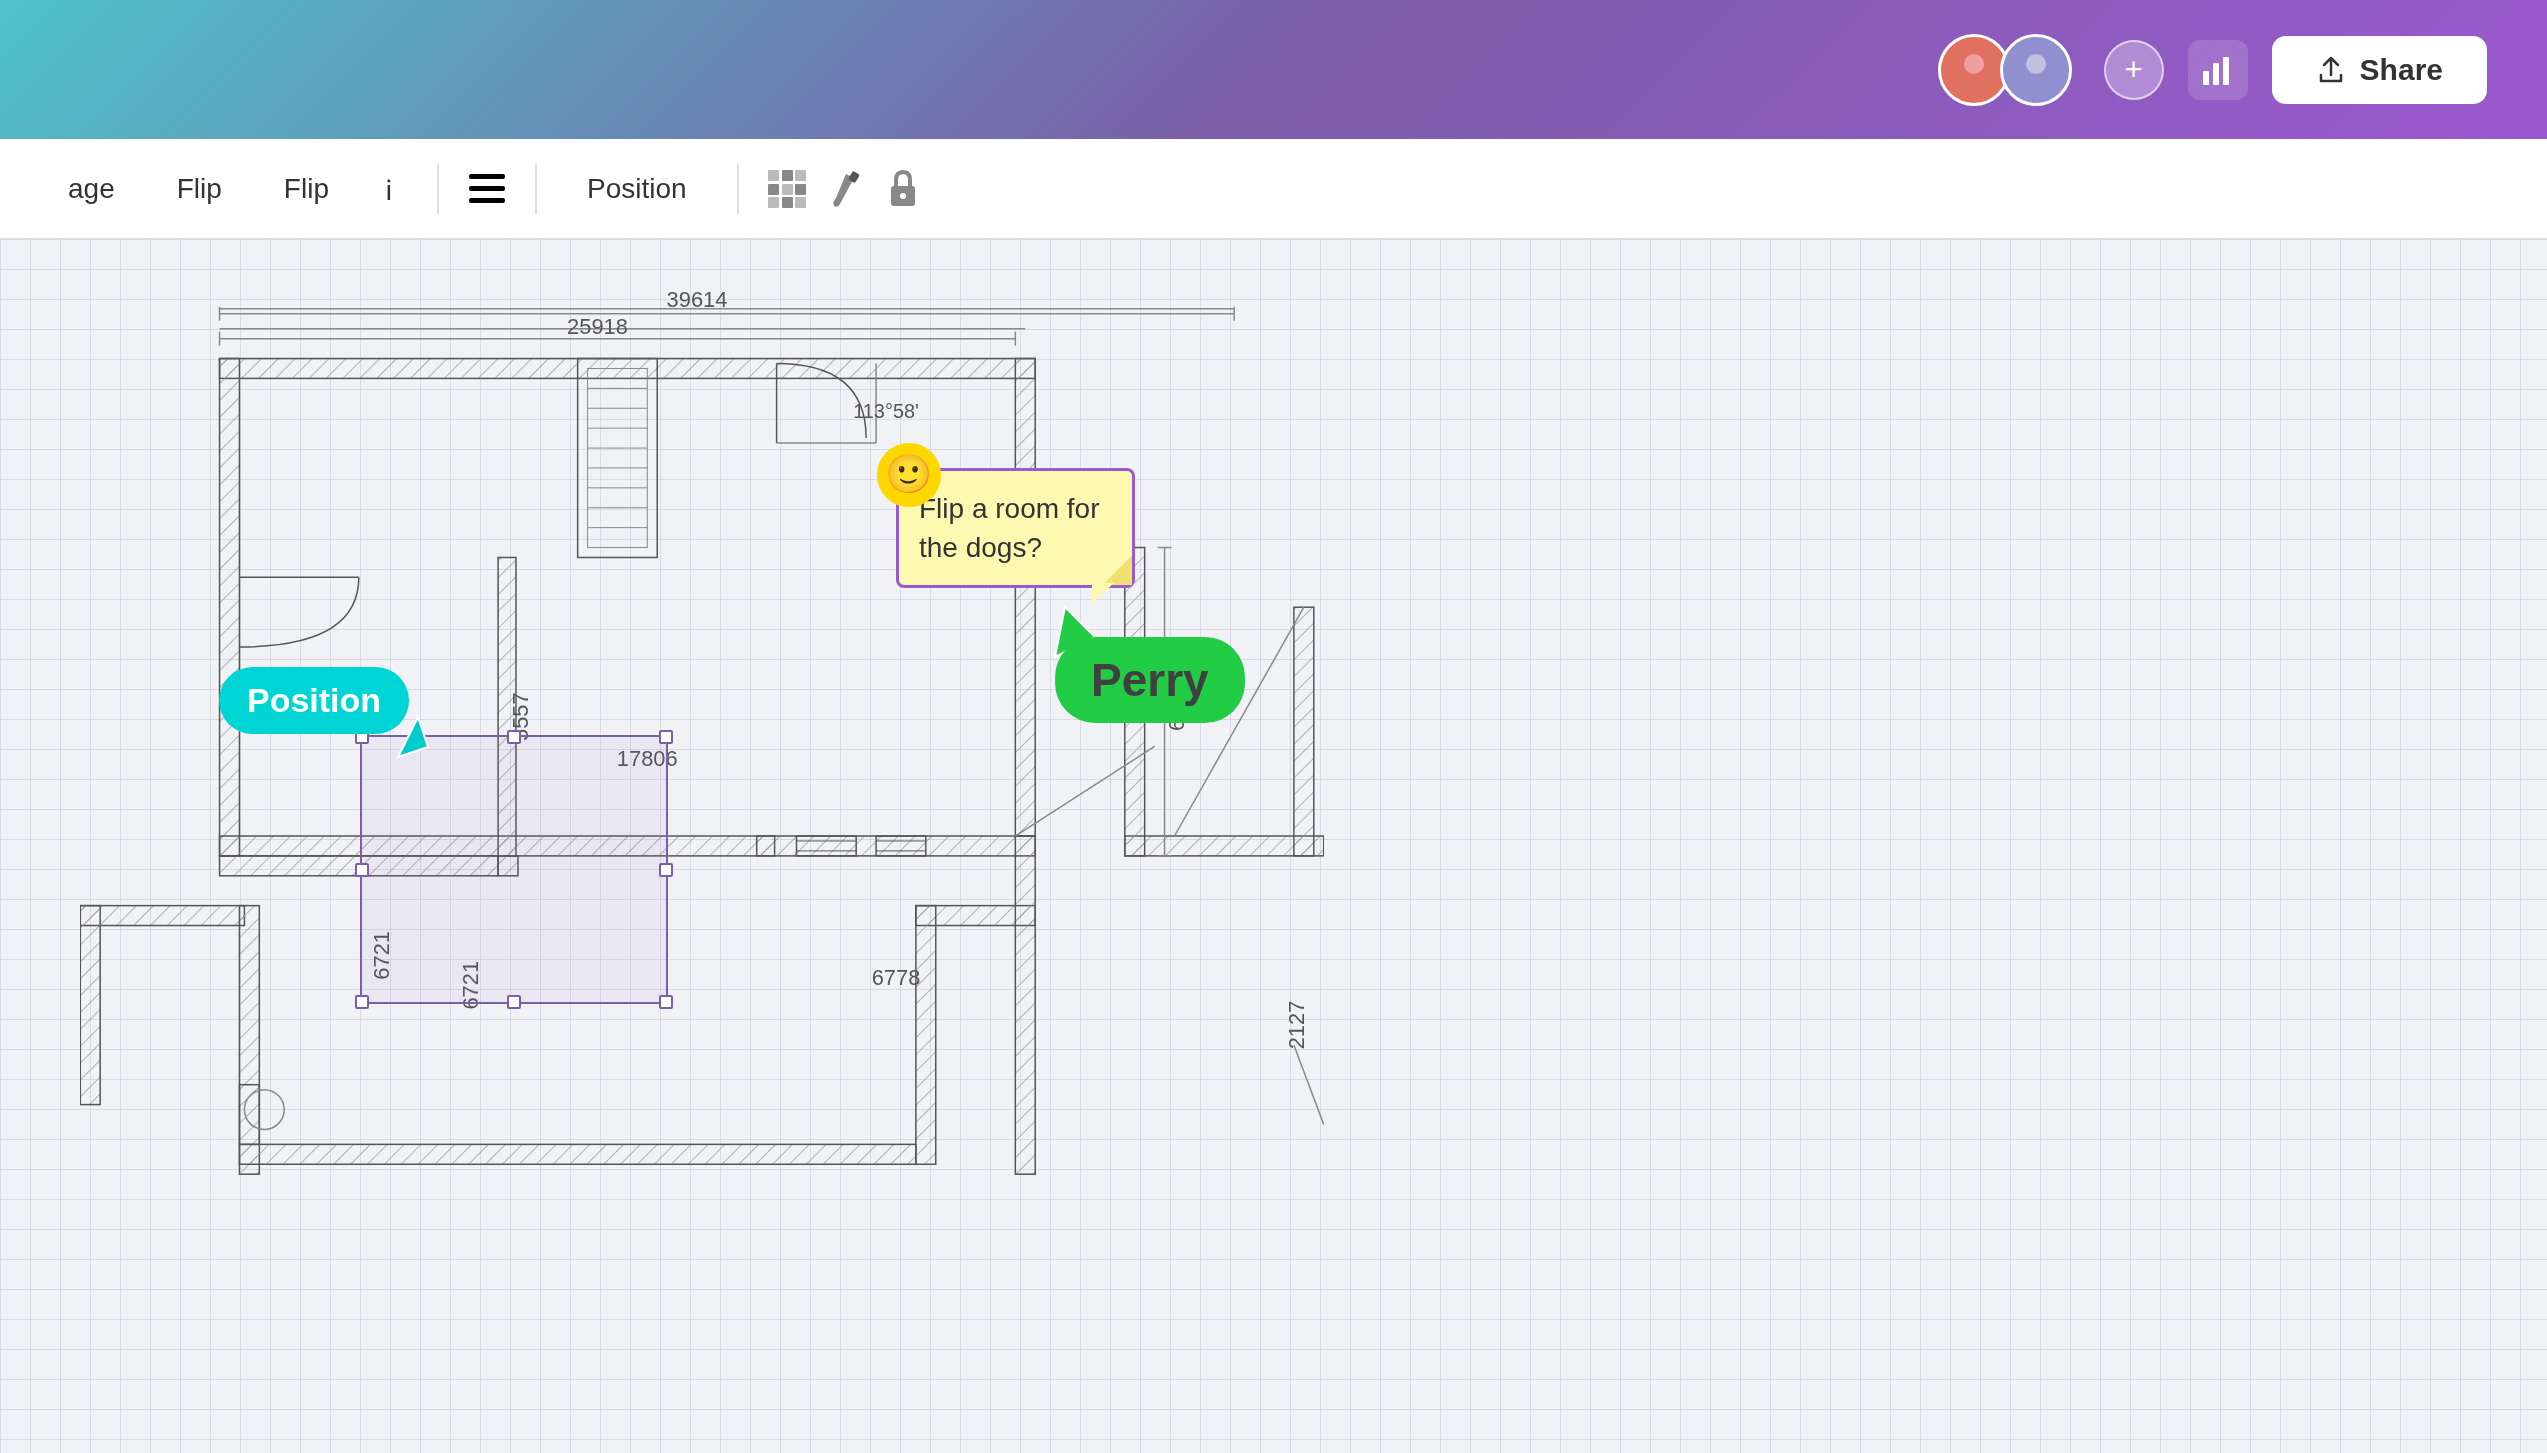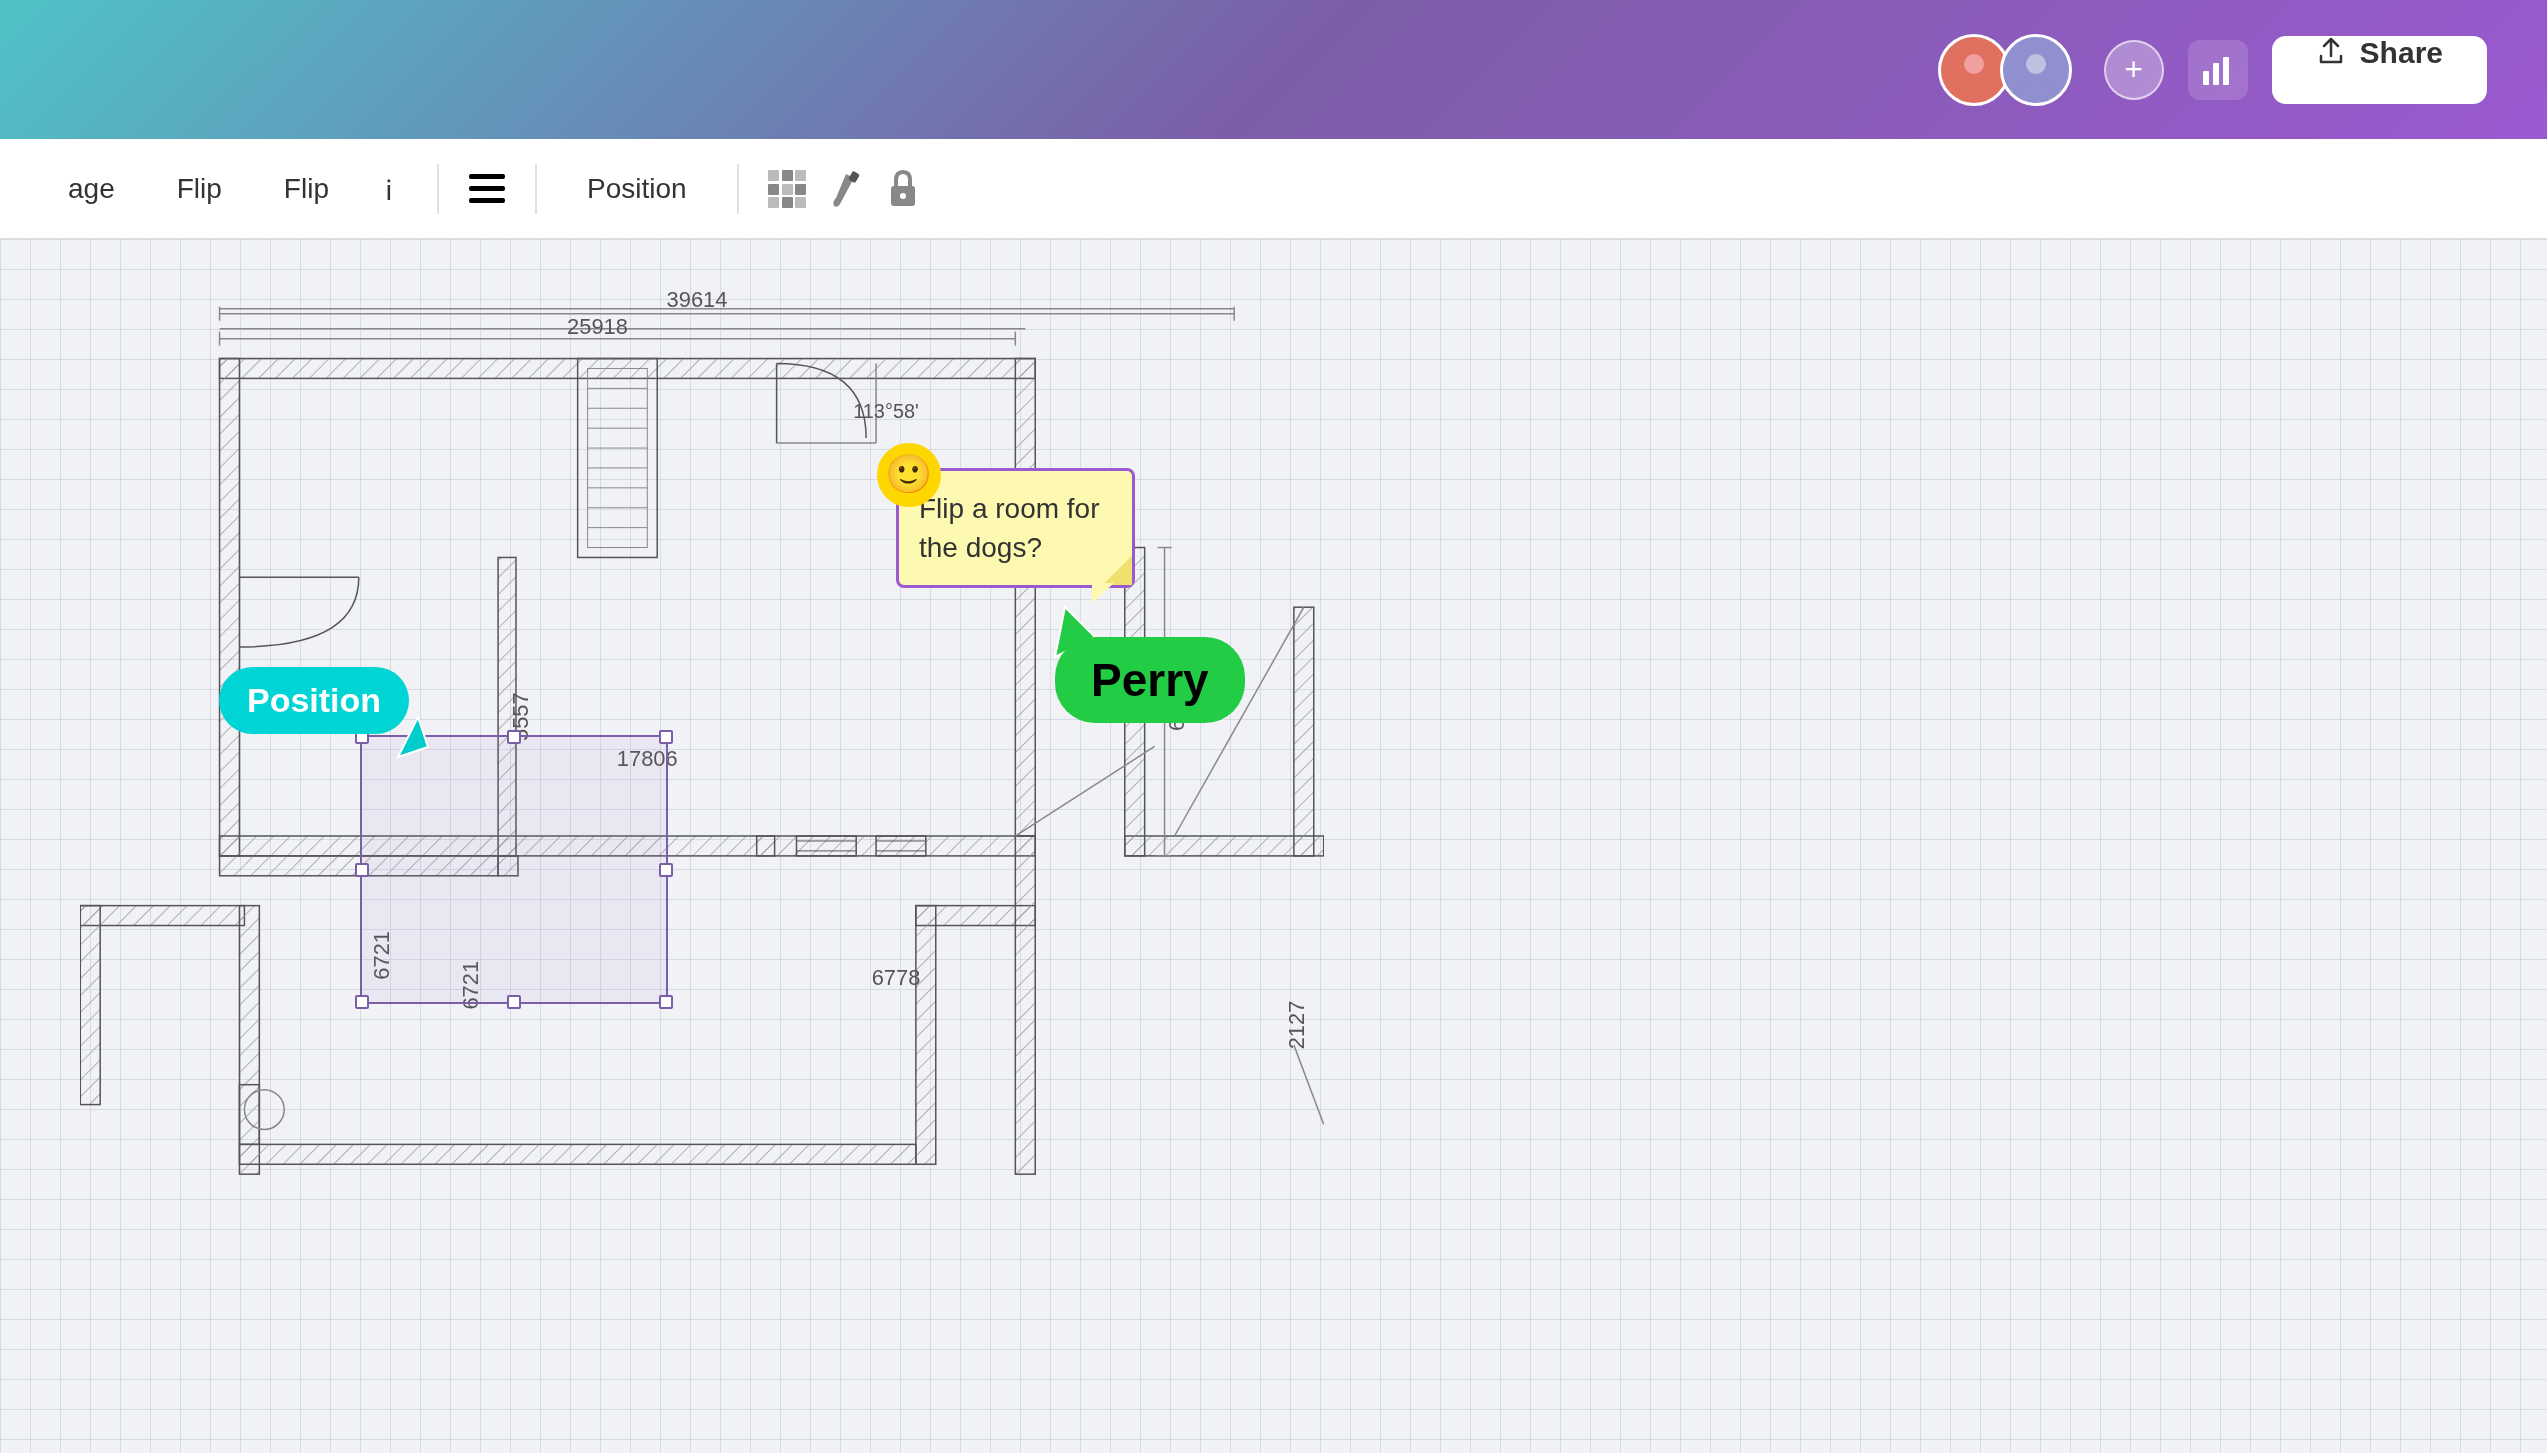--- a/index.html
+++ b/index.html
@@ -80,20 +80,21 @@
       height: 68px;
       padding: 0 44px;
       background: white;
       border: none;
       border-radius: 14px;
       font-size: 30px;
       font-weight: 600;
       color: #333;
       cursor: pointer;
       display: flex;
+      align-items: center;
       gap: 14px;
     }
 
     
     #toolbar {
       position: absolute;
       top: 139px;
       left: 0;
       right: 0;
       height: 100px;
@@ -164,21 +165,21 @@
       border-radius: 40px;
       z-index: 10;
     }
 
     
     .user-label-perry {
       position: absolute;
       top: 398px;
       left: 1055px;
       background: #22cc44;
-      color: #000000;
+      color: #404040;
       font-size: 46px;
       font-weight: 700;
       padding: 16px 36px;
       border-radius: 40px;
       z-index: 10;
     }
 
     
     .sticky-note {
       position: absolute;

